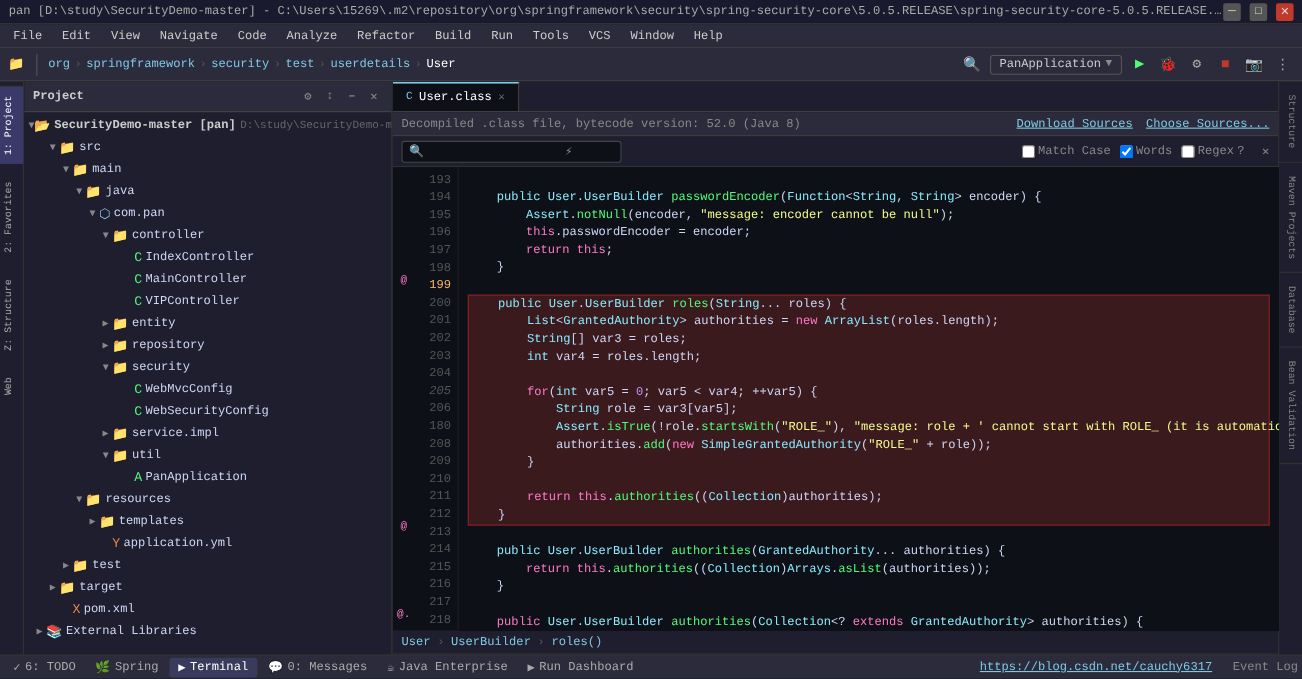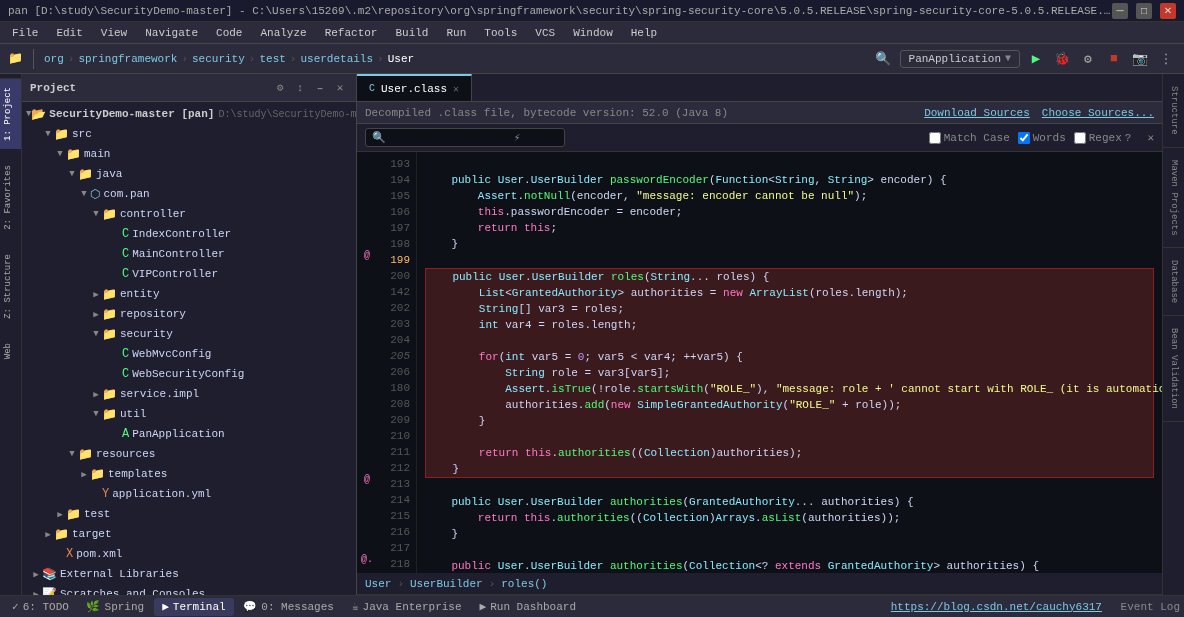--- a/index.html
+++ b/index.html
@@ -324,26 +324,20 @@
           <span>pom.xml</span>
         </div>
 
         <div class="tree-item">
           <span class="tree-indent" style="width:4px;"></span>
           <span class="tree-arrow">▶</span>
           <span class="tree-icon" style="color:#50fa7b;">📚</span>
           <span>External Libraries</span>
         </div>
 
-        <div class="tree-item">
-          <span class="tree-indent" style="width:4px;"></span>
-          <span class="tree-arrow">▶</span>
-          <span class="tree-icon" style="color:#888;">📝</span>
-          <span>Scratches and Consoles</span>
-        </div>
 
       </div>
     </div>
 
     <div class="editor-area">
 
       <div class="tab-bar">
         <div class="tab active">
           <span style="color:#7ec8e3; font-size:10px;">C</span>
           <span>User.class</span>
@@ -418,21 +412,21 @@
 
         <div class="line-numbers">
           <div style="height:16px;">193</div>
           <div style="height:16px;">194</div>
           <div style="height:16px;">195</div>
           <div style="height:16px;">196</div>
           <div style="height:16px;">197</div>
           <div style="height:16px;">198</div>
           <div style="height:16px; color:#ffb86c;">199</div>
           <div style="height:16px;">200</div>
-          <div style="height:16px;">142</div>
+          <div style="height:16px;">201</div>
           <div style="height:16px;">202</div>
           <div style="height:16px;">203</div>
           <div style="height:16px;">204</div>
           <div style="height:16px;font-style:italic;">205</div>
           <div style="height:16px;">206</div>
           <div style="height:16px;">180</div>
           <div style="height:16px;">208</div>
           <div style="height:16px;">209</div>
           <div style="height:16px;">210</div>
           <div style="height:16px;">211</div>

